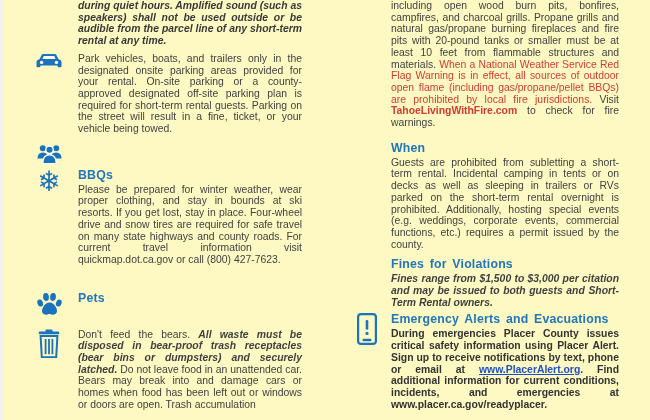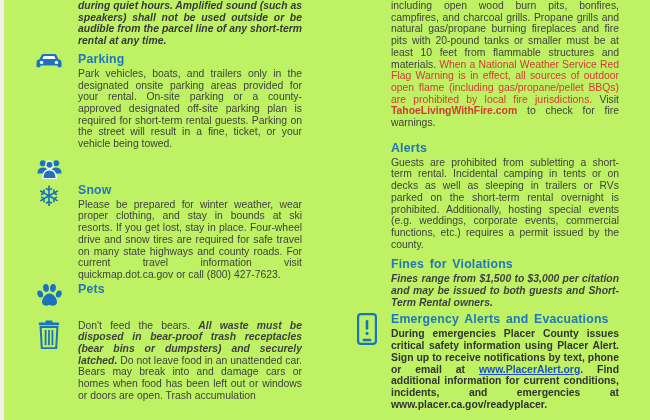--- a/index.html
+++ b/index.html
@@ -5,21 +5,21 @@
   * { margin:0; padding:0; box-sizing:border-box; }
   html,body { width:650px; height:420px; }
   body {
     font-family:"Liberation Sans", sans-serif;
     background:#ffffff;
     overflow:hidden;
     position:relative;
   }
   .page {
     position:absolute; inset:0;
-    background:#bef264;
+    background:#fef9c3;
     border-left:4px solid #f3f1ee;
     overflow:hidden;
   }
   .col { position:absolute; top:0; }
   .col-left  { left:16px;  width:282px; }
   .col-right { left:338px; width:277px; }
 
   .sec { display:flex; align-items:flex-start; }
   .gutter { flex:0 0 58px; display:flex; justify-content:center; padding-top:0; }
   .col-right .gutter { flex:0 0 49px; }
@@ -45,21 +45,21 @@
   .snowflake-glyph {
     font-family:"DejaVu Sans", sans-serif;
     font-size:28px; line-height:29px; color:#1b74bb;
     display:block; margin-top:-2px;
   }
 
   
   .m-parking   { margin-top:6px; }
   .m-occupancy { margin-top:8px; }
   .m-snow      { margin-top:5px; }
-  .m-pets      { margin-top:2px; }
+  .m-pets      { margin-top:26px; }
   .m-garbage   { margin-top:11px; }
   .m-other     { margin-top:13px; }
   .m-fines     { margin-top:8px; }
   .m-emergency { margin-top:5px; }
 </style>
 </head>
 <body>
 
 <div class="page">
 
@@ -75,21 +75,20 @@
     <div class="sec m-parking">
       <div class="gutter">
         <svg class="icon" width="26" height="17" viewBox="0 0 26 17">
           <path d="M3.5 6.2 L5.6 2 Q6.1 1 7.2 1 H18.8 Q19.9 1 20.4 2 L22.5 6.2 Q25.5 6.8 25.5 9.2 V13.2 Q25.5 14.2 24.5 14.2 H22.6 Q21.6 14.2 21.6 13.2 V12.4 H4.4 V13.2 Q4.4 14.2 3.4 14.2 H1.5 Q0.5 14.2 0.5 13.2 V9.2 Q0.5 6.8 3.5 6.2 Z" fill="#1b74bb"></path>
           <path d="M6.4 5.9 L7.8 2.9 H18.2 L19.6 5.9 Z" fill="#fff"></path>
           <circle cx="5.6" cy="9.4" r="1.7" fill="#fff"></circle>
           <circle cx="20.4" cy="9.4" r="1.7" fill="#fff"></circle>
         </svg>
       </div>
       <div class="content">
-        <h3 class="heading">Parking</h3>
         <p class="body">Park vehicles, boats, and trailers only in the designated onsite parking areas provided for your rental. On-site parking or a county-approved designated off-site parking plan is required for short-term rental guests. Parking on the street will result in a fine, ticket, or your vehicle being towed.</p>
       </div>
     </div>
 
     <div class="sec m-occupancy">
       <div class="gutter">
         <svg class="icon" width="25" height="21" viewBox="0 0 25 21">
           <circle cx="5.8" cy="5.2" r="3" fill="#1b74bb"></circle>
           <circle cx="19.2" cy="5.2" r="3" fill="#1b74bb"></circle>
           <path d="M0.5 15.5 Q0.5 9.5 5.8 9.5 Q8.6 9.5 10.1 11.1 L10.1 15.5 Z" fill="#1b74bb"></path>
@@ -98,21 +97,21 @@
           <path d="M5.8 20.6 Q5.8 11.8 12.5 11.8 Q19.2 11.8 19.2 20.6 Z" fill="#1b74bb" stroke="#fffefd" stroke-width="1.3"></path>
         </svg>
       </div>
     </div>
 
     <div class="sec m-snow">
       <div class="gutter">
         <span class="snowflake-glyph">❄</span>
       </div>
       <div class="content">
-        <h3 class="heading">Snow</h3>
+        <h3 class="heading">BBQs</h3>
         <p class="body">Please be prepared for winter weather, wear proper clothing, and stay in bounds at ski resorts. If you get lost, stay in place. Four-wheel drive and snow tires are required for safe travel on many state highways and county roads. For current travel information visit quickmap.dot.ca.gov or call (800) 427-7623.</p>
       </div>
     </div>
 
     <div class="sec m-pets">
       <div class="gutter">
         <svg class="icon" width="27" height="26" viewBox="0 0 27 26">
           <ellipse cx="4.2" cy="11" rx="2.8" ry="3.6" transform="rotate(-18 4.2 11)" fill="#1b74bb"></ellipse>
           <ellipse cx="10" cy="5" rx="2.9" ry="3.9" transform="rotate(-6 10 5)" fill="#1b74bb"></ellipse>
           <ellipse cx="17" cy="5" rx="2.9" ry="3.9" transform="rotate(6 17 5)" fill="#1b74bb"></ellipse>
@@ -147,21 +146,21 @@
     <div class="sec">
       <div class="gutter"></div>
       <div class="content">
         <p class="body"><span>including open wood burn pits, bonfires, campfires, and charcoal grills. Propane grills and natural gas/propane burning fireplaces and fire pits with 20-pound tanks or smaller must be at least 10 feet from flammable structures and materials. </span><span class="warning">When a National Weather Service Red Flag Warning is in effect, all sources of outdoor open flame (including gas/propane/pellet BBQs) are prohibited by local fire jurisdictions.</span><span> Visit </span><span class="link-red">TahoeLivingWithFire.com</span><span> to check for fire warnings.</span></p>
       </div>
     </div>
 
     <div class="sec m-other">
       <div class="gutter"></div>
       <div class="content">
-        <h3 class="heading">Alerts</h3>
+        <h3 class="heading">When</h3>
         <p class="body">Guests are prohibited from subletting a short-term rental. Incidental camping in tents or on decks as well as sleeping in trailers or RVs parked on the short-term rental overnight is prohibited. Additionally, hosting special events (e.g. weddings, corporate events, commercial functions, etc.) requires a permit issued by the county.</p>
       </div>
     </div>
 
     <div class="sec m-fines">
       <div class="gutter"></div>
       <div class="content">
         <h3 class="heading">Fines for Violations</h3>
         <p class="body emph">Fines range from $1,500 to $3,000 per citation and may be issued to both guests and Short-Term Rental owners.</p>
       </div>

